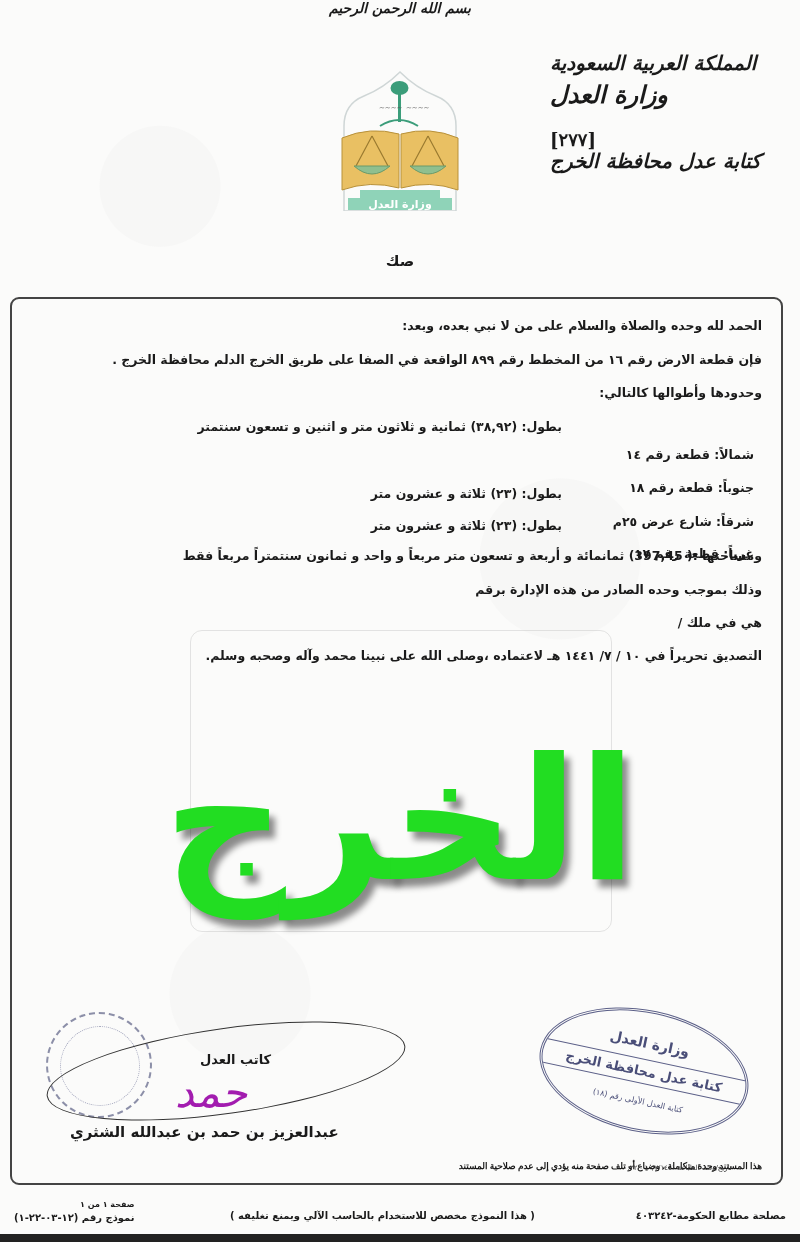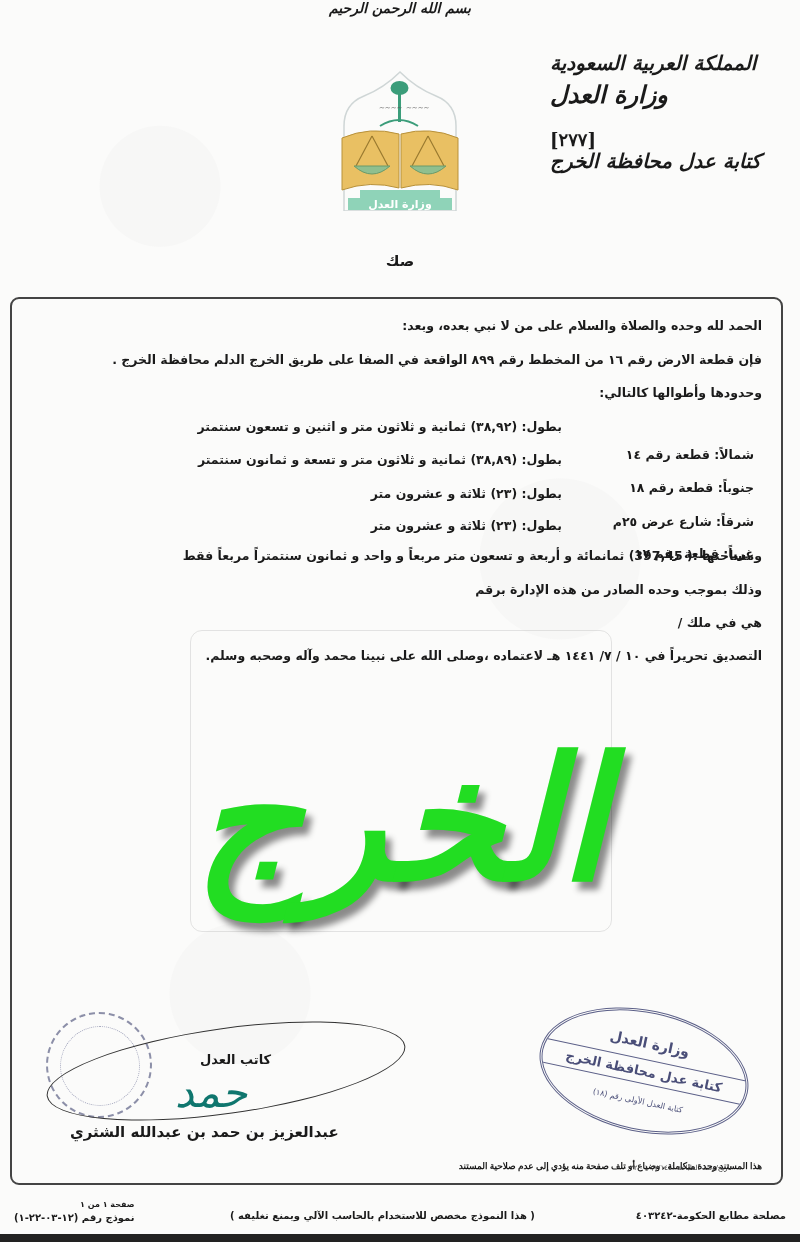--- a/index.html
+++ b/index.html
@@ -38,34 +38,33 @@
     .line { position: absolute; right: 38px; font-size: 12.5px; font-weight: bold; white-space: nowrap; }
     .bound-row { position: absolute; right: 38px; left: 40px; height: 20px; font-size: 12.5px; font-weight: bold; }
     .bound-row .side { position: absolute; right: 8px; width: 150px; margin-top: 28px; }
     .bound-row .len { position: absolute; right: 200px; }
 
     .watermark {
       left: 150px; top: 720px; width: 500px; text-align: center;
       font-family: "DejaVu Sans", sans-serif; font-weight: bold;
       font-size: 170px; line-height: 200px; color: #22dd22;
       text-shadow: 6px 8px 6px rgba(0,0,0,0.45);
-      font-style: italic;
     }
     .faint-emblem {
       left: 190px; top: 630px; width: 420px; height: 300px;
       border: 1px solid rgba(180,180,180,0.35); border-radius: 12px;
     }
 
     
     .clerk-title { left: 200px; top: 1052px; font-size: 13px; font-weight: bold; }
     .clerk-name { left: 70px; top: 1123px; font-size: 15px; font-weight: bold; }
     .stamp-left { left: 46px; top: 1012px; width: 106px; height: 106px; border-radius: 50%; border: 2px dashed #8c8fa8; box-sizing: border-box; }
     .stamp-left-inner { left: 60px; top: 1026px; width: 78px; height: 78px; border-radius: 50%; border: 1px dotted #a0a3bb; }
     .sig-ellipse { left: 45px; top: 1028px; width: 360px; height: 84px; border: 1.5px solid #333; border-radius: 50%; transform: rotate(-8deg); }
-    .signature { left: 175px; top: 1068px; font-family: "DejaVu Serif", serif; font-style: italic; font-size: 42px; color: #0f766e; }
+    .signature { left: 175px; top: 1068px; font-family: "DejaVu Serif", serif; font-style: italic; font-size: 42px; color: #a21caf; }
 
     .stamp-right { left: 538px; top: 1010px; width: 212px; height: 122px; border-radius: 50%; border: 3px double #5c6088; transform: rotate(12deg); box-sizing: border-box; overflow: hidden; }
     .stamp-right .s1 { position: absolute; top: 22px; width: 100%; text-align: center; font-size: 14px; color: #4a4e78; font-weight: bold; }
     .stamp-right .s2 { position: absolute; top: 46px; width: 100%; text-align: center; font-size: 13px; color: #4a4e78; font-weight: bold; border-top: 1px solid #5c6088; border-bottom: 1px solid #5c6088; padding: 4px 0; }
     .stamp-right .s3 { position: absolute; top: 84px; width: 100%; text-align: center; font-size: 8px; color: #4a4e78; }
 
     
     .footer-note { right: 38px; top: 1161px; font-size: 9px; font-weight: bold; white-space: nowrap; font-family: Liberation Serif, serif; }
     .tiny { font-size: 7px; color: #333; }
     .printer { right: 14px; top: 1210px; font-size: 10px; font-weight: bold; }
@@ -121,21 +120,20 @@
 <div class="line rtl" style="top:318px">الحمد لله وحده والصلاة والسلام على من لا نبي بعده، وبعد:</div>
 <div class="line rtl" style="top:352px">فإن قطعة الارض رقم ١٦ من المخطط رقم ٨٩٩ الواقعة في الصفا على طريق الخرج الدلم محافظة الخرج .</div>
 <div class="line rtl" style="top:385px">وحدودها وأطوالها كالتالي:</div>
 
 <div class="bound-row rtl" style="top:419px">
   <span class="side">شمالاً: قطعة رقم ١٤</span>
   <span class="len">بطول: (٣٨,٩٢) ثمانية و ثلاثون متر و اثنين و تسعون سنتمتر</span>
 </div>
 <div class="bound-row rtl" style="top:452px">
   <span class="side">جنوباً: قطعة رقم ١٨</span>
-  <span class="len">بطول: (٣٨,٨٩) ثمانية و ثلاثون متر و تسعة و ثمانون سنتمتر</span>
 </div>
 <div class="bound-row rtl" style="top:486px">
   <span class="side">شرقاً: شارع عرض ٢٥م</span>
   <span class="len">بطول: (٢٣) ثلاثة و عشرون متر</span>
 </div>
 <div class="bound-row rtl" style="top:518px">
   <span class="side">غرباً: قطعة رقم ١٧</span>
   <span class="len">بطول: (٢٣) ثلاثة و عشرون متر</span>
 </div>
 

